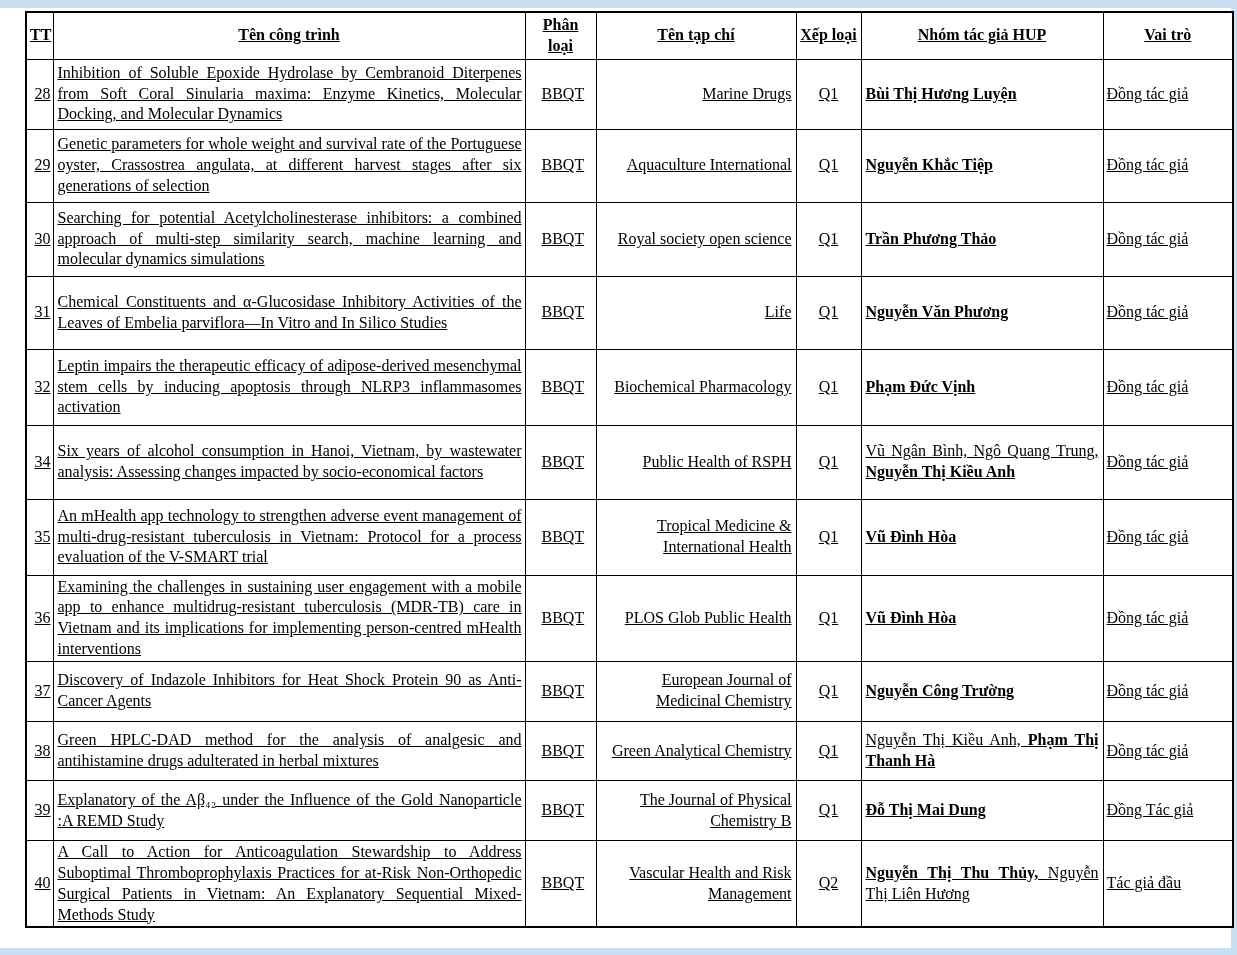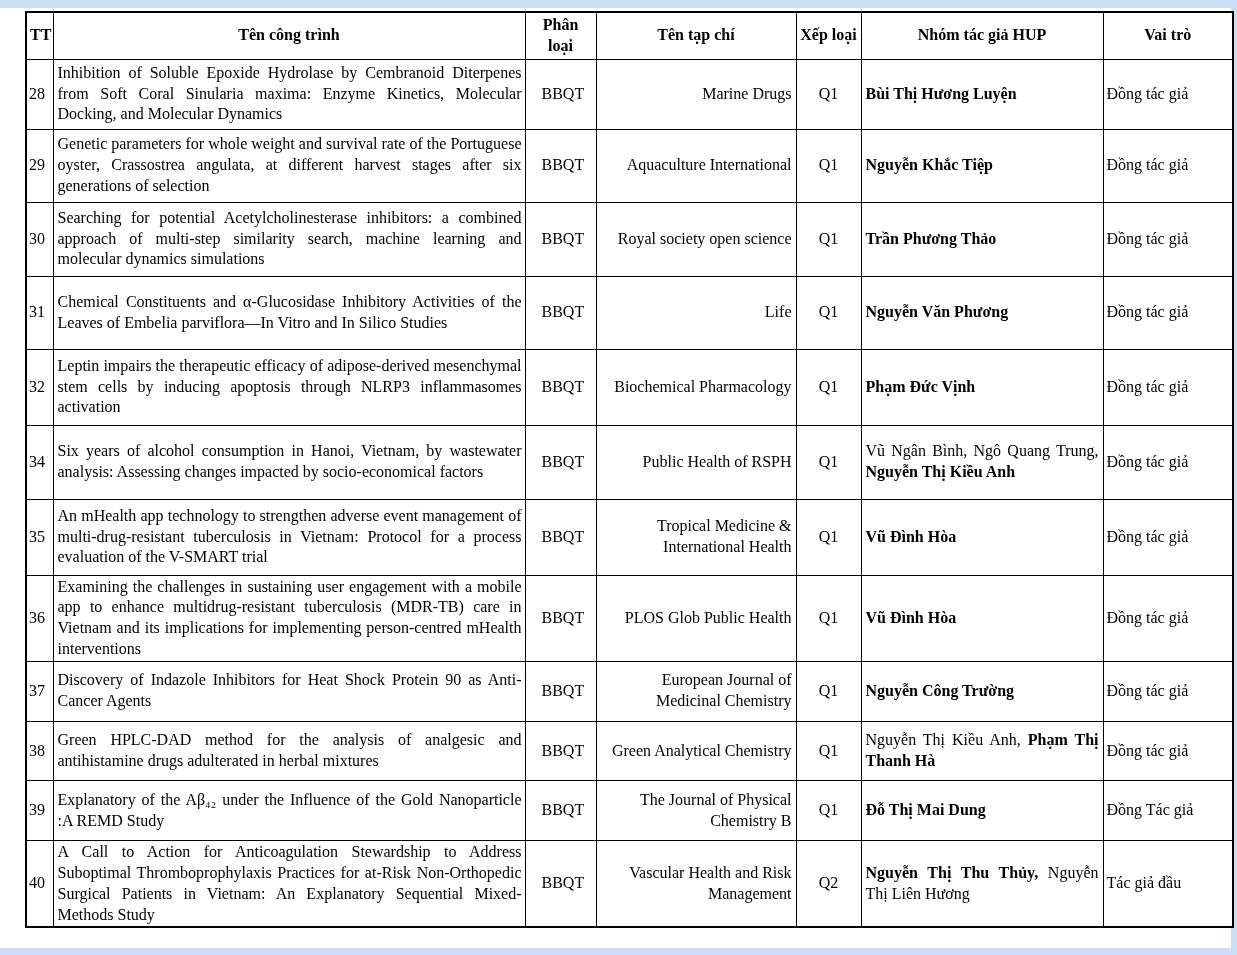--- a/index.html
+++ b/index.html
@@ -30,28 +30,28 @@
     background: #ffffff;
   }
   table.pub-table th,
   table.pub-table td {
     border: 1px solid #000000;
     vertical-align: middle;
     font-size: 16px;
     line-height: 1.3;
     overflow: hidden;
   }
-  table.pub-table { border: 2px solid #000000; }
+  table.pub-table { border: 2px solid #000000; text-decoration: underline; }
 
   th.col-h {
     font-weight: bold;
     text-align: center;
     padding: 2px 3px;
   }
-  td.c-tt     { text-align: left; padding: 19px 2px; }
+  td.c-tt     { text-align: right; padding: 19px 2px; }
   td.c-title  { text-align: justify; padding: 1px 3px 1px 4px; }
   td.c-cat    { text-align: right; padding: 1px 16px; }
   td.c-journal{ text-align: right; padding: 1px 4px; }
   td.c-rank   { text-align: center; padding: 1px 2px; }
   td.c-authors{ text-align: justify; padding: 1px 4px; }
   td.c-role   { text-align: left; padding: 1px 3px; }
   td.c-authors b { font-weight: bold; }
 
   col.w-tt      { width: 27px; }
   col.w-title   { width: 472px; }

